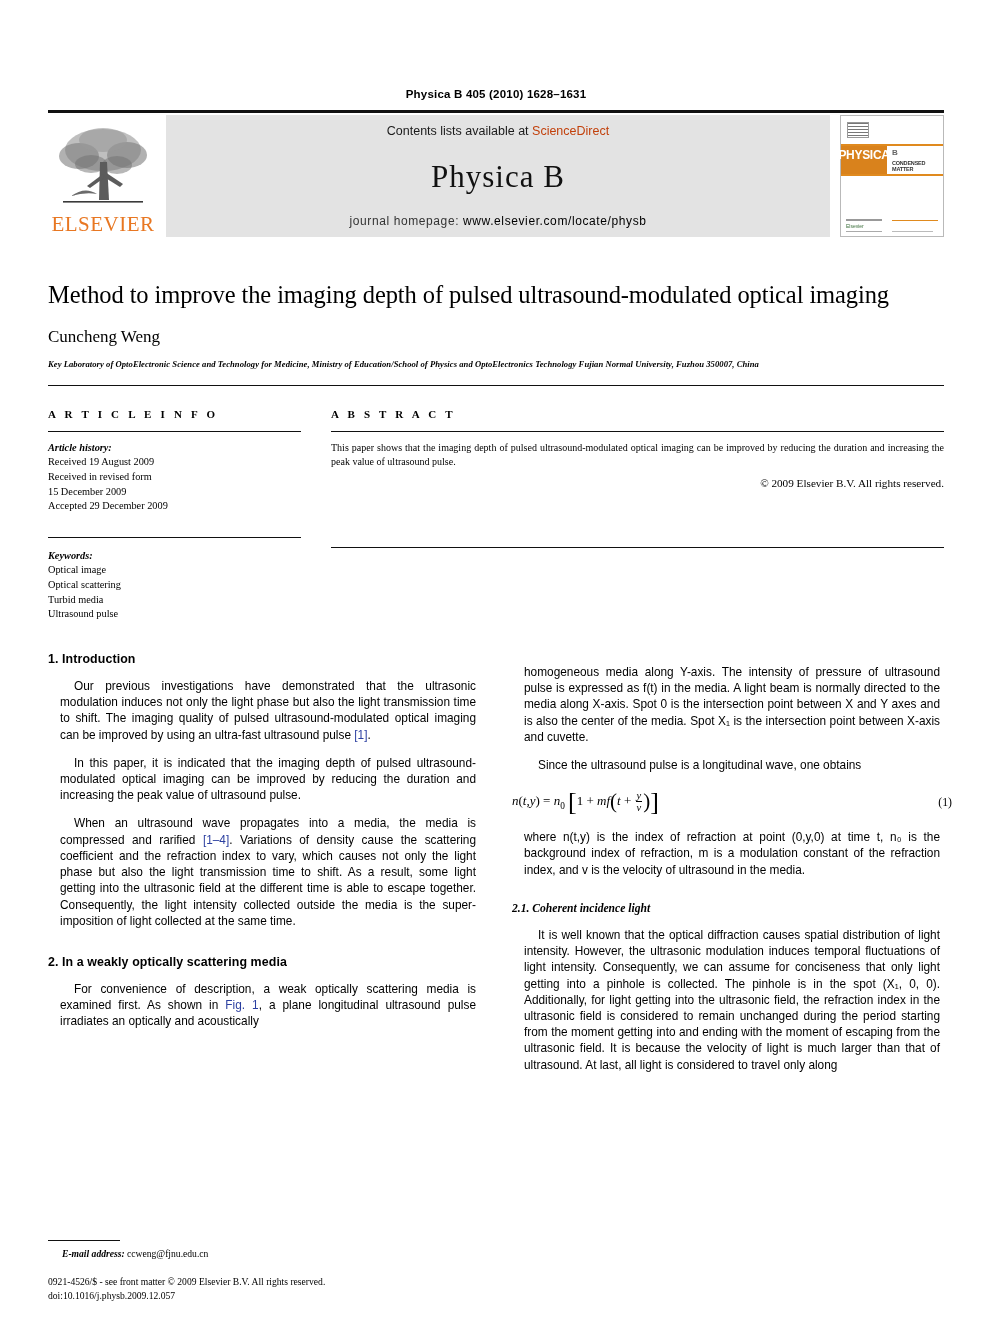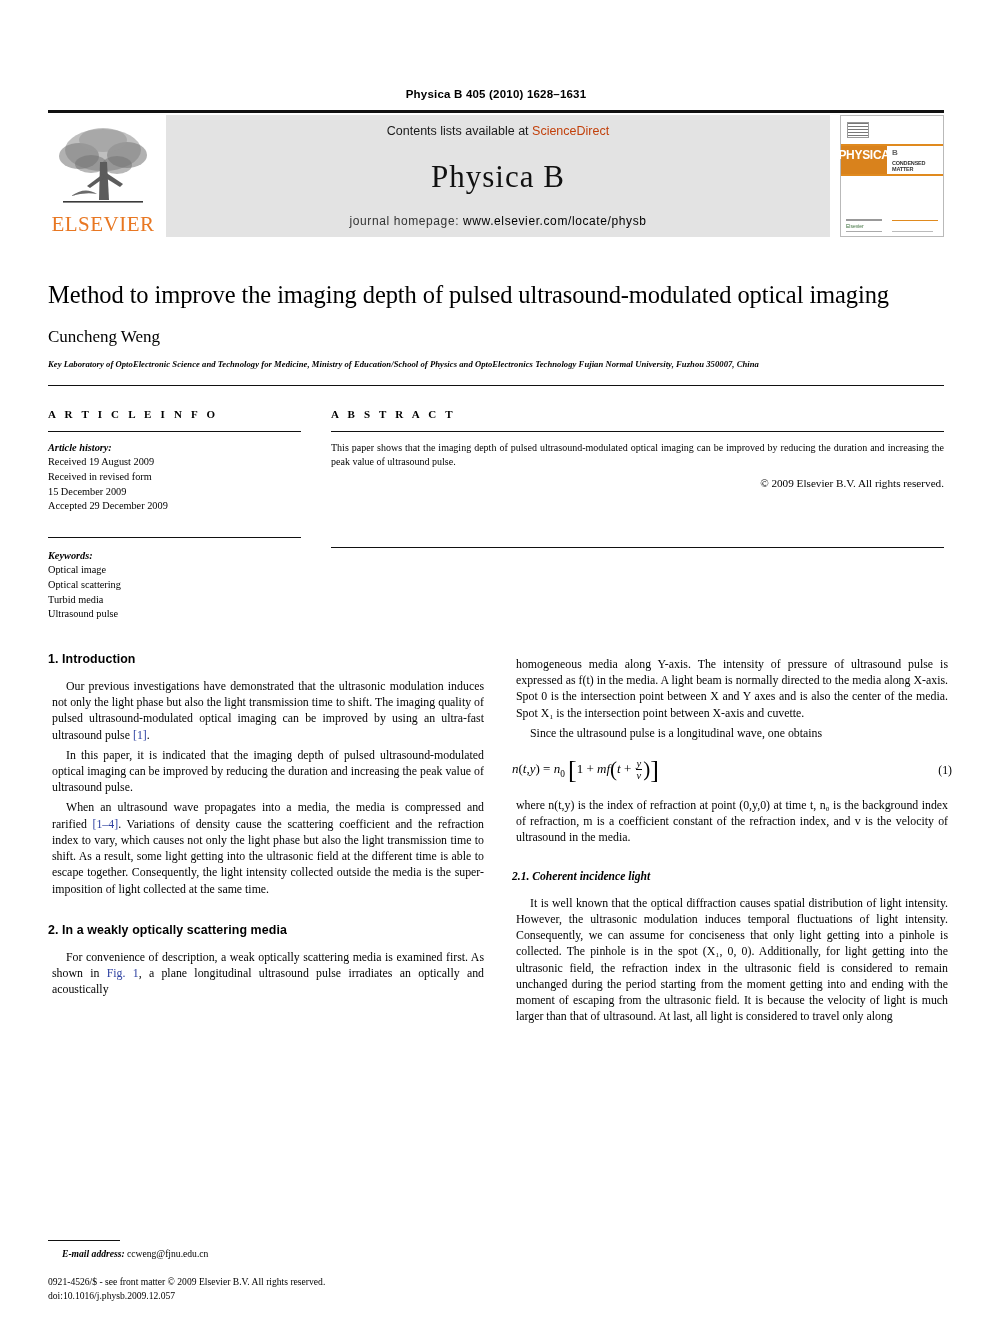--- a/index.html
+++ b/index.html
@@ -207,25 +207,25 @@
   }
   h2.sec-head.spaced { margin-top: 26px; }
   h3.sub-head {
     font-family: "Liberation Serif", serif;
     font-style: italic;
     font-weight: bold;
     font-size: 11.6px;
     margin: 24px 0 12px 0;
   }
   p.para {
-    font-family: Liberation Serif, serif;
+    font-family: Liberation Sans, sans-serif;
     font-size: 11.85px;
     line-height: 1.37;
     text-align: justify;
-    margin: 4px;
+    margin: 12px;
     text-indent: 14px;
   }
   p.para + p.para { margin-top: 0; }
   .ref-link { color: #2b3fa0; }
 
   
   .equation {
     display: flex;
     align-items: center;
     margin: 14px 0 12px 0;
@@ -387,21 +387,21 @@
 
       <div class="equation">
         <div class="eq-body">
           <span class="it">n</span>(<span class="it">t</span>,<span class="it">y</span>) = <span class="it">n</span><sub>0</sub>
           <span class="brk">[</span>1 + <span class="it">mf</span><span class="paren-big">(</span><span class="it">t</span> +
           <span class="frac"><span class="num it">y</span><span class="den it">v</span></span><span class="paren-big">)</span><span class="brk">]</span>
         </div>
         <div class="eq-num">(1)</div>
       </div>
 
-      <p class="para" style="text-indent:0;">where n(t,y) is the index of refraction at point (0,y,0) at time t, n₀ is the background index of refraction, m is a coefficient constant of the refraction index, and v is the velocity of ultrasound in the media.</p>
+      <p class="para" style="text-indent:0;">where n(t,y) is the index of refraction at point (0,y,0) at time t, n₀ is the background index of refraction, m is a modulation constant of the refraction index, and v is the velocity of ultrasound in the media.</p>
 
       <h3 class="sub-head">2.1.  Coherent incidence light</h3>
 
       <p class="para">It is well known that the optical diffraction causes spatial distribution of light intensity. However, the ultrasonic modulation induces temporal fluctuations of light intensity. Consequently, we can assume for conciseness that only light getting into a pinhole is collected. The pinhole is in the spot (X₁, 0, 0). Additionally, for light getting into the ultrasonic field, the refraction index in the ultrasonic field is considered to remain unchanged during the period starting from the moment getting into and ending with the moment of escaping from the ultrasonic field. It is because the velocity of light is much larger than that of ultrasound. At last, all light is considered to travel only along</p>
     </div>
 
   </div>
 
   <div class="footnote-wrap">
     <hr class="fn-rule">

